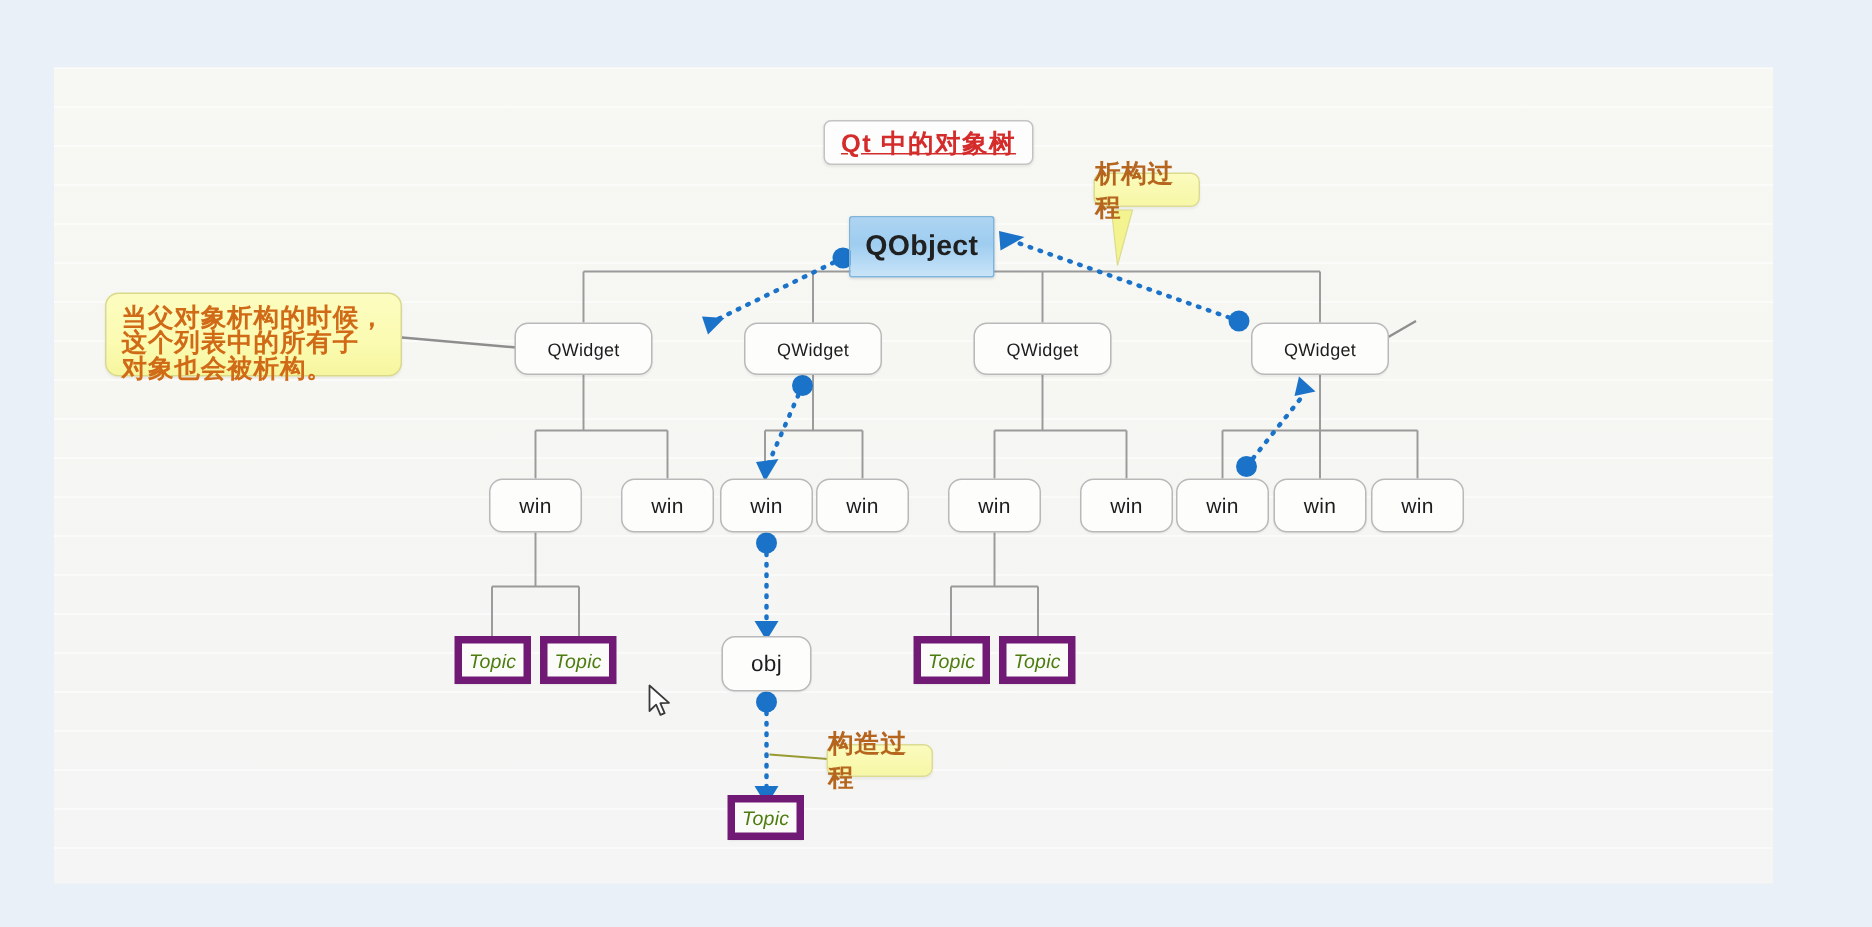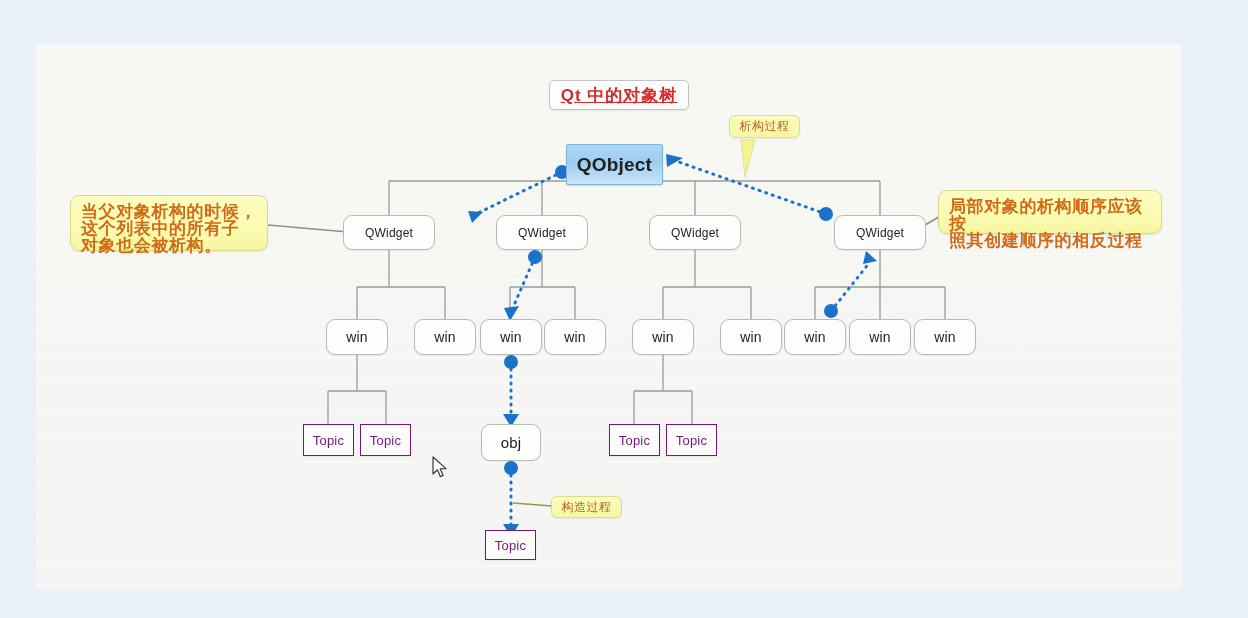--- a/index.html
+++ b/index.html
@@ -30,22 +30,22 @@
     box-shadow:0 1px 1px rgba(0,0,0,.05);
   }
   .node.qobject{
     background:linear-gradient(180deg,#aed4f2 0%,#9ecdf0 45%,#c9e4f8 100%);
     border:1px solid #7fb4dd;border-radius:2px;
     font-weight:bold;font-size:19px;color:#202020;
     box-shadow:0 1px 2px rgba(0,0,0,.13);
     margin-top:11px;
   }
   .node.topic{
-    border-radius:0;border:1px solid #701a75;background:#fbfbfa;
-    color:#701a75;font-size:13px;
+    border-radius:0;border:5px solid #701a75;background:#fbfbfa;
+    color:#4d7c0f;font-size:13px;font-style:italic;
   }
   .node.win{font-size:14px;}
   .node.objnode{font-size:15px;border-radius:9px;}
 
   .title-box{
     position:absolute;box-sizing:border-box;
     background:#fdfdfd;border:1px solid #c3c3c3;border-radius:5px;
     display:flex;align-items:center;justify-content:center;
     color:#d42b2b;font-size:17px;font-weight:bold;letter-spacing:1px;
     box-shadow:0 1px 2px rgba(0,0,0,.07);
@@ -56,21 +56,21 @@
     background:linear-gradient(180deg,#fcfcc0 0%,#fbfbb2 60%,#f6f69f 100%);
     border:1px solid #d9d98a;border-radius:9px;
     color:#d06a16;font-size:17px;line-height:17px;font-weight:bold;
     padding:7px 10px;letter-spacing:.6px;
     box-shadow:0 1px 2px rgba(0,0,0,.07);
   }
   .tag{
     position:absolute;box-sizing:border-box;
     background:linear-gradient(180deg,#fbfbbe 0%,#f7f7a6 100%);
     border:1px solid #dcdc8e;border-radius:6px;
-    color:#b5651d;font-size:12px;font-weight:normal;letter-spacing:.5px;
+    color:#b5651d;font-size:17px;font-weight:bold;letter-spacing:.5px;
     display:flex;align-items:center;justify-content:center;
     box-shadow:0 1px 2px rgba(0,0,0,.06);
   }
 
   #cursor{position:absolute;width:18px;height:24px;}
 </style>
 </head>
 <body>
 
 <div id="stage">
@@ -179,24 +179,20 @@
   <div class="node topic" style="left:609px;top:424px;width:51px;height:32px;">Topic</div>
   <div class="node topic" style="left:666px;top:424px;width:51px;height:32px;">Topic</div>
   <div class="node topic" style="left:485px;top:530px;width:51px;height:30px;">Topic</div>
 
   <div class="note" style="left:70px;top:195px;width:198px;height:56px;">
     <div>当父对象析构的时候，</div>
     <div>这个列表中的所有子</div>
     <div>对象也会被析构。</div>
   </div>
 
-  <div class="note" style="left:938px;top:190px;width:224px;height:44px;">
-    <div>局部对象的析构顺序应该按</div>
-    <div>照其创建顺序的相反过程</div>
-  </div>
 
   <div class="tag" style="left:729px;top:115px;width:71px;height:23px;">析构过程</div>
   <div class="tag" style="left:551px;top:496px;width:71px;height:22px;">构造过程</div>
 
   <svg id="cursor" style="left:431px;top:456px;" viewBox="0 0 18 24">
     <path d="M2 1 L2 18 L6.4 13.8 L9.3 20.6 L12.1 19.4 L9.2 12.8 L15 12.6 Z" fill="#fdfdfd" stroke="#3a3a3a" stroke-width="1.2" stroke-linejoin="round"></path>
   </svg>
 
 </div>
 

